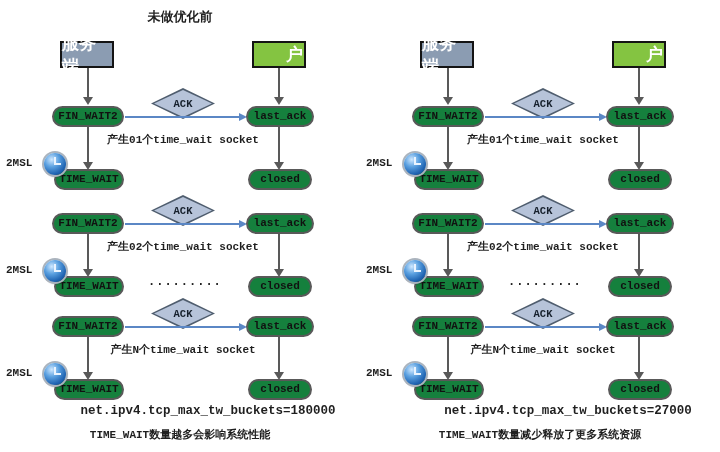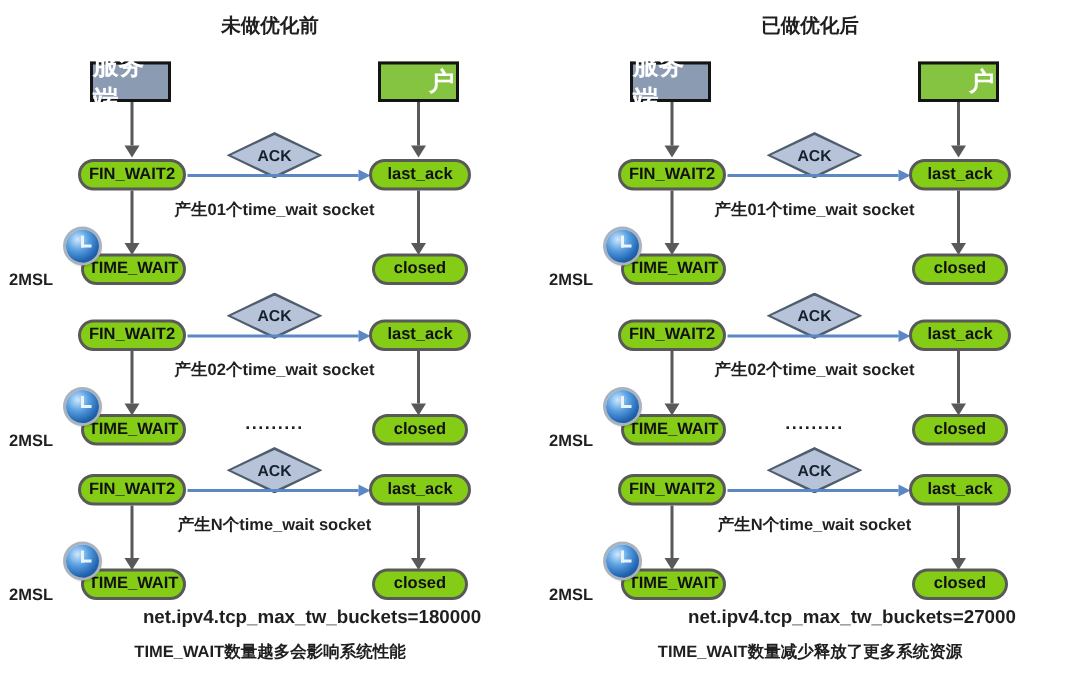--- a/index.html
+++ b/index.html
@@ -1,19 +1,19 @@
 <!DOCTYPE html>
 <html><head>
 <meta charset="utf-8">
 <style>
   html,body { margin:0; padding:0; background:#ffffff; }
   * { box-sizing:border-box; }
   .stage {
     position:relative; width:720px; height:452px; background:#ffffff; overflow:hidden;
-    font-family:Liberation Sans, sans-serif; color:#1f1f1f; font-weight:bold;
+    font-family:Liberation Mono, monospace; color:#1f1f1f; font-weight:bold;
   }
   .panel { position:absolute; top:0; width:360px; height:452px; }
   .panel.p0 { left:0; }
   .panel.p1 { left:360px; }
 
   .title { position:absolute; top:8px; left:0; width:360px; text-align:center; font-size:13px; }
 
   .endpoint {
     position:absolute; top:41px; width:54px; height:27px; border:2px solid #141414;
     color:#ffffff; font-size:17px; display:flex; align-items:center; justify-content:center;
@@ -51,31 +51,31 @@
   .diamond::after {
     content:""; position:absolute; inset:2px 3px; background:#b6c3d9;
     clip-path:polygon(50% 0,100% 50%,50% 100%,0 50%);
   }
   .diamond-label {
     position:absolute; inset:0; z-index:1; display:flex; align-items:center; justify-content:center;
     font-size:10.5px; color:#16202c;
   }
 
   .pill {
-    position:absolute; height:21px; border:2px solid #595959; border-radius:12px; background:#84cc16;
+    position:absolute; height:21px; border:2px solid #595959; border-radius:12px; background:#15803d;
     text-align:center; font-size:11px; line-height:17px; color:#111111;
   }
   .fin    { left:52px;  top:18px; width:72px; }
   .last   { left:246px; top:18px; width:68px; }
   .tw     { left:54px;  top:81px; width:70px; z-index:1; }
   .closed { left:248px; top:81px; width:64px; }
 
   .note { position:absolute; left:60px; top:44px; width:246px; text-align:center; font-size:11px; }
 
-  .msl { position:absolute; left:6px; top:69px; font-size:11px;margin-top:24px; }
+  .msl { position:absolute; left:6px; top:69px; font-size:11px; }
 
   .clock {
     position:absolute; left:44px; top:65px; width:22px; height:22px; border-radius:50%; z-index:2;
     background:radial-gradient(circle at 35% 30%, #cfe8ff 0%, #5aa0e0 35%, #1e62b0 70%, #0d3f7e 100%);
     box-shadow:0 0 0 2px #aab3bd, 1px 2px 2px rgba(0,0,0,.35);
   }
   .clock::before { content:""; position:absolute; left:10px; top:4px;  width:2px; height:8px; background:#eaf4ff; }
   .clock::after  { content:""; position:absolute; left:10px; top:10px; width:7px; height:2px; background:#eaf4ff; }
 
   .dots { position:absolute; left:148px; top:80px; width:70px; text-align:center; font-size:12px; letter-spacing:1px; }
@@ -143,21 +143,20 @@
       <div class="clock"></div>
       <div class="pill tw">TIME_WAIT</div>
       <div class="pill closed">closed</div>
     </div>
 
     <div class="sysctl">net.ipv4.tcp_max_tw_buckets=180000</div>
     <div class="caption">TIME_WAIT数量越多会影响系统性能</div>
   </div>
 
   <div class="panel p1">
-    <div class="title">已做优化后</div>
 
     <div class="endpoint server">服务端</div>
     <div class="endpoint client">客户端</div>
     <div class="varrow v-server"></div>
     <div class="varrow v-client"></div>
 
     <div class="group g1">
       <div class="diamond">
         <span class="diamond-label">ACK</span>
       </div>

